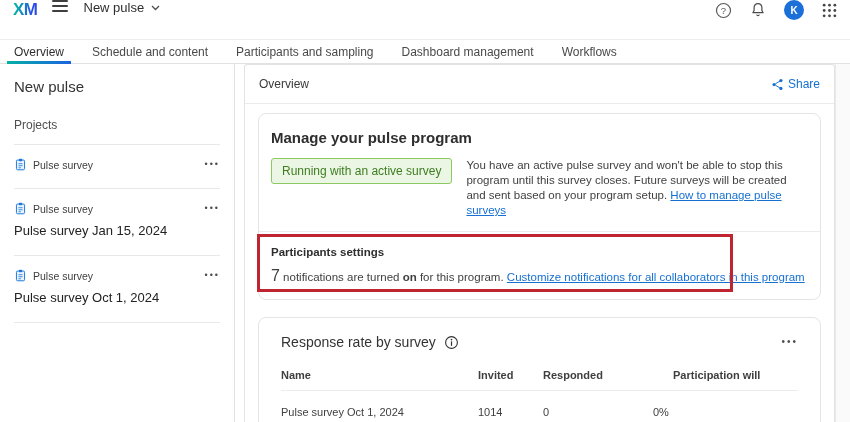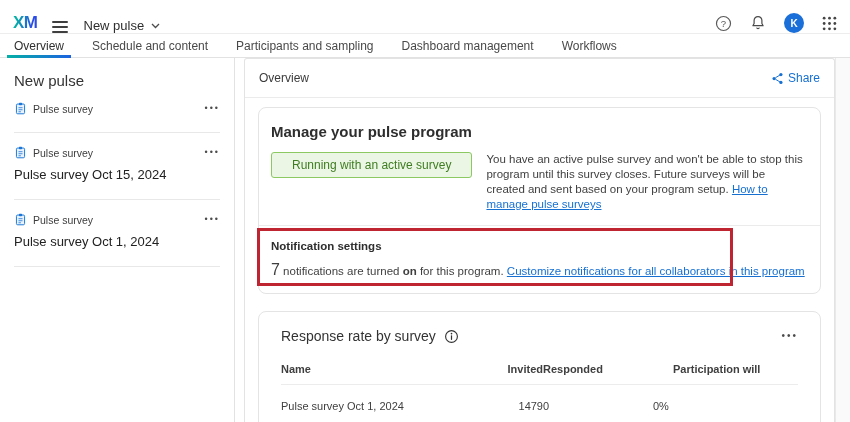--- a/index.html
+++ b/index.html
@@ -7,21 +7,21 @@
     --badge-bg:#ebf6e4; --badge-border:#8cc963; --badge-text:#3f7d22;
     --annotation:#bf2531; --avatar:#1b6fd8;
     --text:#3b3b3b; --text2:#5f5f5f; --border:#e3e3e3; --divider:#ebebeb;
   }
   *{margin:0;padding:0;box-sizing:border-box;}
   html,body{width:850px;height:422px;overflow:hidden;background:#fff;
     font-family:"Liberation Sans","DejaVu Sans",sans-serif;color:var(--text);}
   a{color:var(--link);text-decoration:underline;cursor:pointer;}
 
   
-  .topbar{height:34px;display:flex;align-items:flex-end;padding:0 13px;border-bottom:1px solid #ededed;}
+  .topbar{height:40px;display:flex;align-items:flex-start;padding:0 13px;border-bottom:1px solid #ededed;}
   .logo{font-size:17px;font-weight:800;letter-spacing:-0.5px;
     background:linear-gradient(100deg,var(--teal) 15%,#2a4be8 75%);
     -webkit-background-clip:text;background-clip:text;color:transparent;margin-right:14px;}
   .hamburger{width:16px;display:flex;flex-direction:column;gap:3px;margin-right:16px;cursor:pointer;}
   .hamburger span{display:block;height:2px;background:#3f3f3f;border-radius:1px;}
   .proj-switch{display:flex;align-items:center;gap:7px;font-size:13px;color:#2e2e2e;cursor:pointer;}
   .topbar-right{margin-left:auto;display:flex;align-items:center;gap:18px;}
   .icon-btn{display:flex;align-items:center;cursor:pointer;}
   .avatar{width:20px;height:20px;border-radius:50%;background:var(--avatar);color:#fff;
     font-size:10px;font-weight:bold;display:flex;align-items:center;justify-content:center;cursor:pointer;}
@@ -50,39 +50,39 @@
   .panel-header{height:39px;display:flex;align-items:center;justify-content:space-between;
     padding:0 14px;border-bottom:1px solid var(--divider);font-size:12px;color:#3b3b3b;}
   .share{display:flex;align-items:center;gap:4px;color:var(--link);font-size:12px;text-decoration:none;cursor:pointer;}
   .panel-content{padding:9px 13px;}
 
   .card{border:1px solid #e4e4e4;border-radius:8px;background:#fff;}
   .card-manage{padding:13px 12px 0;}
   .card-manage h3{font-size:15px;color:#2e2e2e;margin:2px 0 12px;}
   .manage-row{display:flex;gap:14px;align-items:flex-start;}
   .badge{background:var(--badge-bg);border:1px solid var(--badge-border);color:var(--badge-text);
-    font-size:12px;padding:5px 20px;border-radius:3px;white-space:nowrap;}
+    font-size:12px;padding:5px 10px;border-radius:3px;white-space:nowrap;}
   .desc{font-size:11.5px;line-height:15px;color:#3f3f3f;flex:1;padding-right:4px;}
   .card-divider{border:none;border-top:1px solid var(--divider);margin:13px -12px 0;}
 
   .notif-section{position:relative;padding:12px 0 14px;}
   .red-annotation{position:absolute;left:-14px;top:2px;width:476px;height:58px;
     border:3px solid var(--annotation);pointer-events:none;}
   .notif-section h4{font-size:11.5px;color:#2e2e2e;margin:2px 0 9px;}
   .notif-line{font-size:11.5px;color:#3f3f3f;}
   .big-count{font-size:16px;}
   .notif-line b{font-weight:bold;margin-top:33px;}
 
   .card-response{margin-top:17px;padding:14px 22px 0;height:132px;overflow:hidden;}
   .resp-header{display:flex;align-items:center;justify-content:space-between;margin:2px 0 10px;}
   .resp-title-wrap{display:flex;align-items:center;gap:8px;font-size:14px;color:#333;justify-content:center;}
   .table-grid{display:grid;grid-template-columns:1fr 65px 110px 145px;align-items:center;font-size:11px;color:#3f3f3f;}
   .thead{padding:9px 0;border-bottom:1px solid #ececec;font-weight:bold;}
   .trow{padding:15px 0;border-bottom:1px solid #ececec;}
-  .col-invited{text-align:right;}
+  .col-invited{text-align:left;}
   .col-responded{text-align:left;}
   .col-part-h{padding-left:20px;}
 </style>
 </head>
 <body>
 
 <header class="topbar">
   <span class="logo">XM</span>
   <span class="hamburger">
       <span></span>
@@ -132,20 +132,21 @@
   <span class="tab">Schedule and content</span>
   <span class="tab">Participants and sampling</span>
   <span class="tab">Dashboard management</span>
   <span class="tab">Workflows</span>
 </nav>
 
 <div class="body-row">
 
   <aside class="sidebar">
     <h2 class="sidebar-title">New pulse</h2>
+    <div class="sidebar-section">Projects</div>
 
     <div class="project-item">
       <div class="item-top">
         <svg width="13" height="13" viewBox="0 0 16 16">
             <rect x="3" y="2.5" width="10" height="12" rx="1.5" fill="#eaf3fd" stroke="#1a77d8" stroke-width="1.2"></rect>
             <rect x="6" y="1" width="4" height="3" rx="1" fill="#1a77d8"></rect>
             <line x1="5.5" y1="7" x2="10.5" y2="7" stroke="#1a77d8" stroke-width="1"></line>
             <line x1="5.5" y1="9.5" x2="10.5" y2="9.5" stroke="#1a77d8" stroke-width="1"></line>
             <line x1="5.5" y1="12" x2="8.5" y2="12" stroke="#1a77d8" stroke-width="1"></line>
           </svg>
@@ -159,21 +160,21 @@
         <svg width="13" height="13" viewBox="0 0 16 16">
             <rect x="3" y="2.5" width="10" height="12" rx="1.5" fill="#eaf3fd" stroke="#1a77d8" stroke-width="1.2"></rect>
             <rect x="6" y="1" width="4" height="3" rx="1" fill="#1a77d8"></rect>
             <line x1="5.5" y1="7" x2="10.5" y2="7" stroke="#1a77d8" stroke-width="1"></line>
             <line x1="5.5" y1="9.5" x2="10.5" y2="9.5" stroke="#1a77d8" stroke-width="1"></line>
             <line x1="5.5" y1="12" x2="8.5" y2="12" stroke="#1a77d8" stroke-width="1"></line>
           </svg>
         <span>Pulse survey</span>
         <span class="dots">•••</span>
       </div>
-      <div class="item-title">Pulse survey Oct 15, 2024</div>
+      <div class="item-title">Pulse survey Jan 15, 2024</div>
     </div>
 
     <div class="project-item">
       <div class="item-top">
         <svg width="13" height="13" viewBox="0 0 16 16">
             <rect x="3" y="2.5" width="10" height="12" rx="1.5" fill="#eaf3fd" stroke="#1a77d8" stroke-width="1.2"></rect>
             <rect x="6" y="1" width="4" height="3" rx="1" fill="#1a77d8"></rect>
             <line x1="5.5" y1="7" x2="10.5" y2="7" stroke="#1a77d8" stroke-width="1"></line>
             <line x1="5.5" y1="9.5" x2="10.5" y2="9.5" stroke="#1a77d8" stroke-width="1"></line>
             <line x1="5.5" y1="12" x2="8.5" y2="12" stroke="#1a77d8" stroke-width="1"></line>
@@ -209,21 +210,21 @@
 
         <div class="card card-manage">
           <h3>Manage your pulse program</h3>
           <div class="manage-row">
             <span class="badge">Running with an active survey</span>
             <p class="desc"><span>You have an active pulse survey and won't be able to stop this program until this survey closes. Future surveys will be created and sent based on your program setup. </span><a>How to manage pulse surveys</a></p>
           </div>
           <hr class="card-divider">
           <div class="notif-section">
             <div class="red-annotation"></div>
-            <h4>Notification settings</h4>
+            <h4>Participants settings</h4>
             <p class="notif-line"><span class="big-count">7</span><span> notifications are turned </span><b>on</b><span> for this program. </span><a>Customize notifications for all collaborators in this program</a></p>
           </div>
         </div>
 
         <div class="card card-response">
           <div class="resp-header">
             <span class="resp-title-wrap">
               <span>Response rate by survey</span>
               <svg width="15" height="15" viewBox="0 0 16 16">
                   <circle cx="8" cy="8" r="6.3" fill="none" stroke="#333" stroke-width="1.2"></circle>
@@ -235,21 +236,21 @@
           </div>
 
           <div class="table-grid thead">
             <span>Name</span>
             <span class="col-invited">Invited</span>
             <span class="col-responded">Responded</span>
             <span class="col-part-h">Participation will</span>
           </div>
           <div class="table-grid trow">
             <span>Pulse survey Oct 1, 2024</span>
-            <span class="col-invited">1479</span>
+            <span class="col-invited">1014</span>
             <span class="col-responded">0</span>
             <span>0%</span>
           </div>
 
         </div>
       </div>
     </div>
     <div class="scroll-track"></div>
   </section>
 </div>

